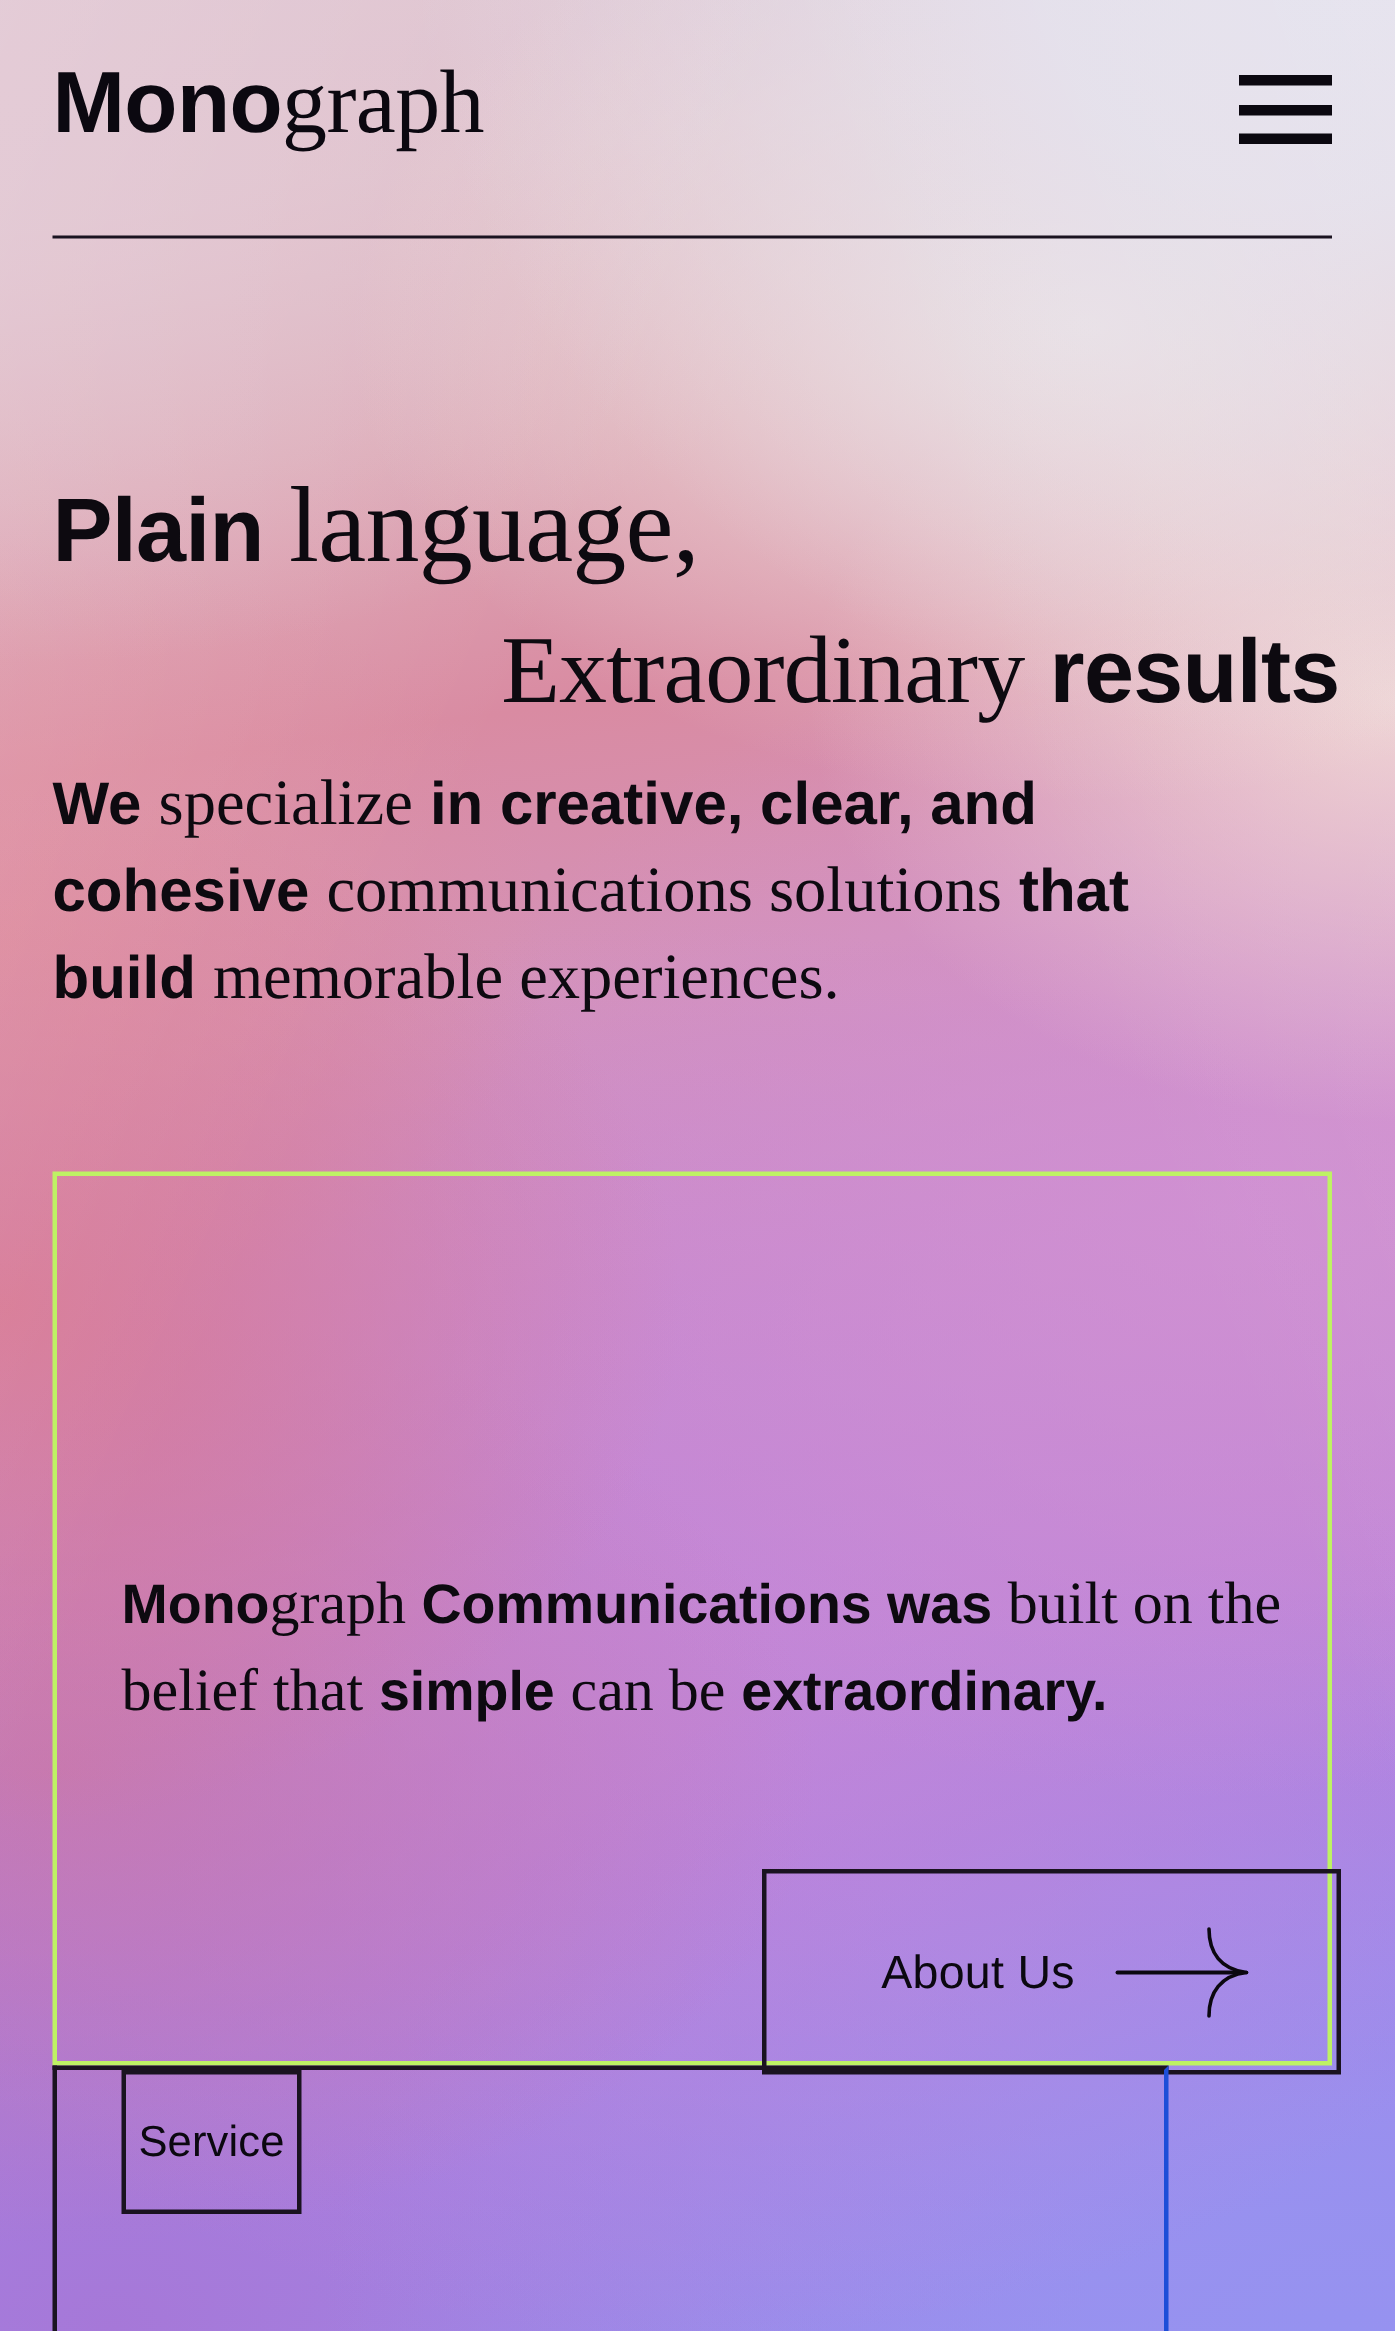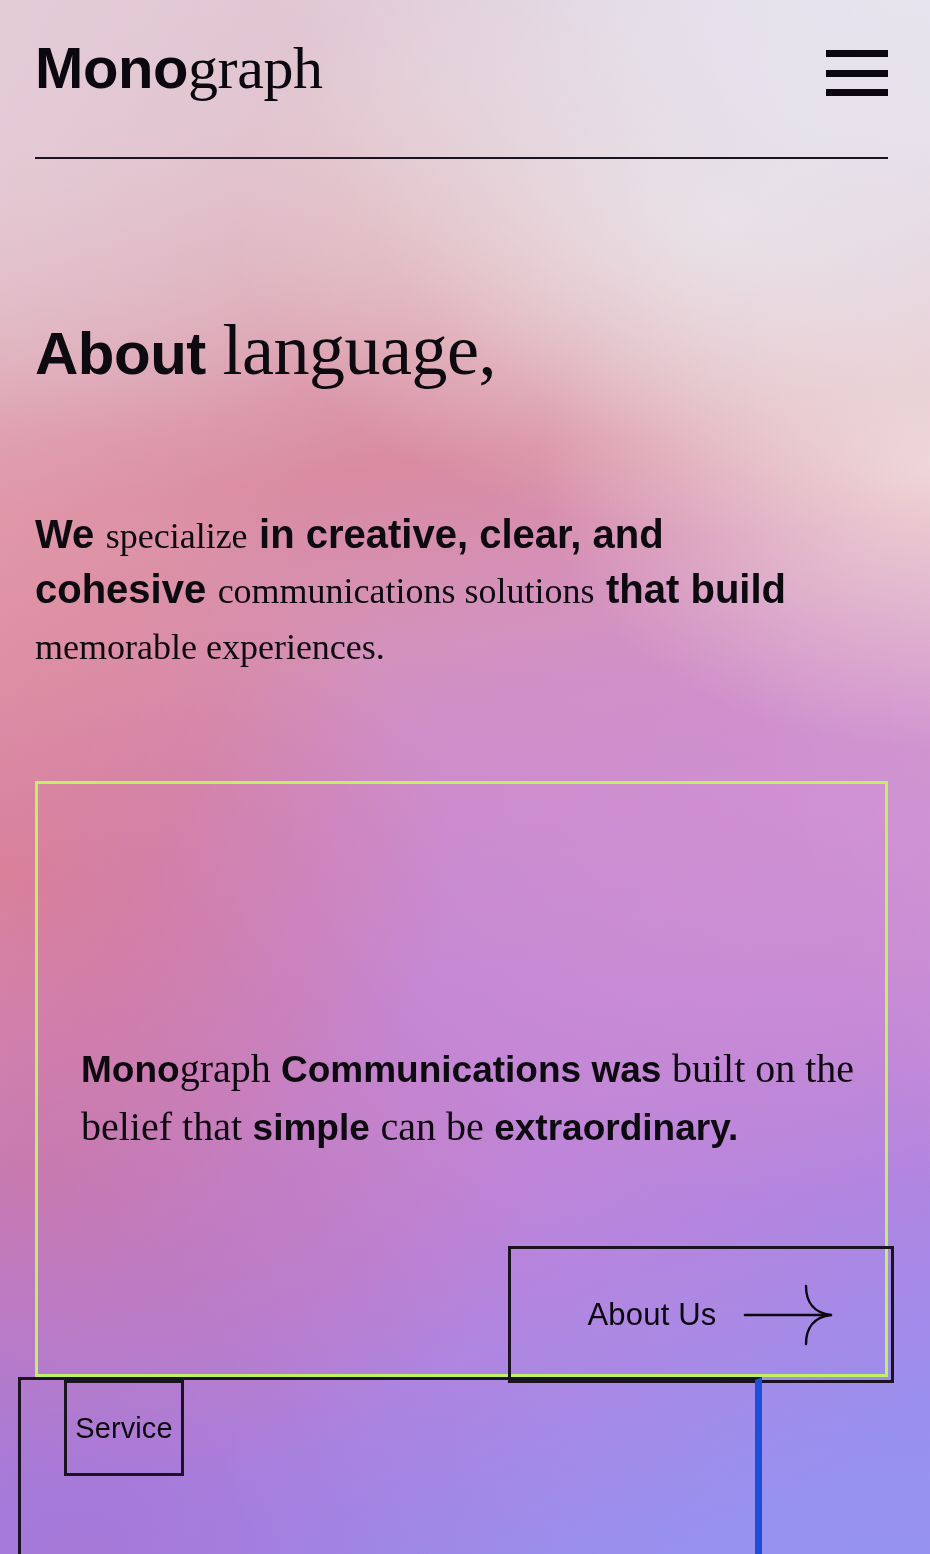--- a/index.html
+++ b/index.html
@@ -151,21 +151,21 @@
 
   #hero-sub {
     position: absolute;
     left: 35px;
     top: 507px;
     width: 800px;
     font-size: 41px;
     line-height: 1.35;
   }
   #hero-sub .sans { font-size: 40px; }
-  #hero-sub .serif { font-size: 36px; text-align: right; }
+  #hero-sub .serif { font-size: 43px; text-align: right; }
 
   
   #about-card {
     position: absolute;
     left: 35px;
     top: 781px;
     width: 853px;
     height: 596px;
     border: 3px solid #bef264;
   }
@@ -201,26 +201,26 @@
     font-size: 31px;
     font-weight: 400;
     letter-spacing: 0.2px;
     color: #0b0810;
   }
   #about-arrow-icon { display: block; }
 
   
   #service-strip {
     position: absolute;
-    left: 18px;
+    left: 35px;
     top: 1377px;
     width: 744px;
     height: 177px;
     border-left: 3px solid #1a1320;
-    border-right: 7px solid #1d4ed8;
+    border-right: 3px solid #1d4ed8;
     border-top: 3px solid #1a1320;
   }
 
   #service-tab {
     position: absolute;
     left: 43px;
     top: 0px;
     width: 120px;
     height: 96px;
     border: 3px solid #1a1320;
@@ -252,21 +252,22 @@
     <button id="menu-button">
       <span></span>
       <span></span>
       <span></span>
     </button>
   </div>
 
   <div id="header-rule"></div>
 
   <div id="hero">
-    <div id="hero-line1"><span class="sans">About</span> <span class="serif">language,</span></div>
+    <div id="hero-line1"><span class="sans">Plain</span> <span class="serif">language,</span></div>
+    <div id="hero-line2"><span class="serif">Extraordinary</span> <span class="sans">results</span></div>
   </div>
 
   <p id="hero-sub"><span class="sans">We</span> <span class="serif">specialize</span> <span class="sans">in creative, clear, and cohesive</span> <span class="serif">communications solutions</span> <span class="sans">that build</span> <span class="serif">memorable experiences.</span></p>
 
   <section id="about-card">
 
     <p id="about-copy"><span class="sans">Mono</span><span class="serif">graph</span><span class="sans"> Communications was</span> <span class="serif">built on the belief that</span> <span class="sans">simple</span> <span class="serif">can be</span> <span class="sans">extraordinary.</span> </p>
 
     <button id="about-us-button">
       <span id="about-us-label">About Us</span>

